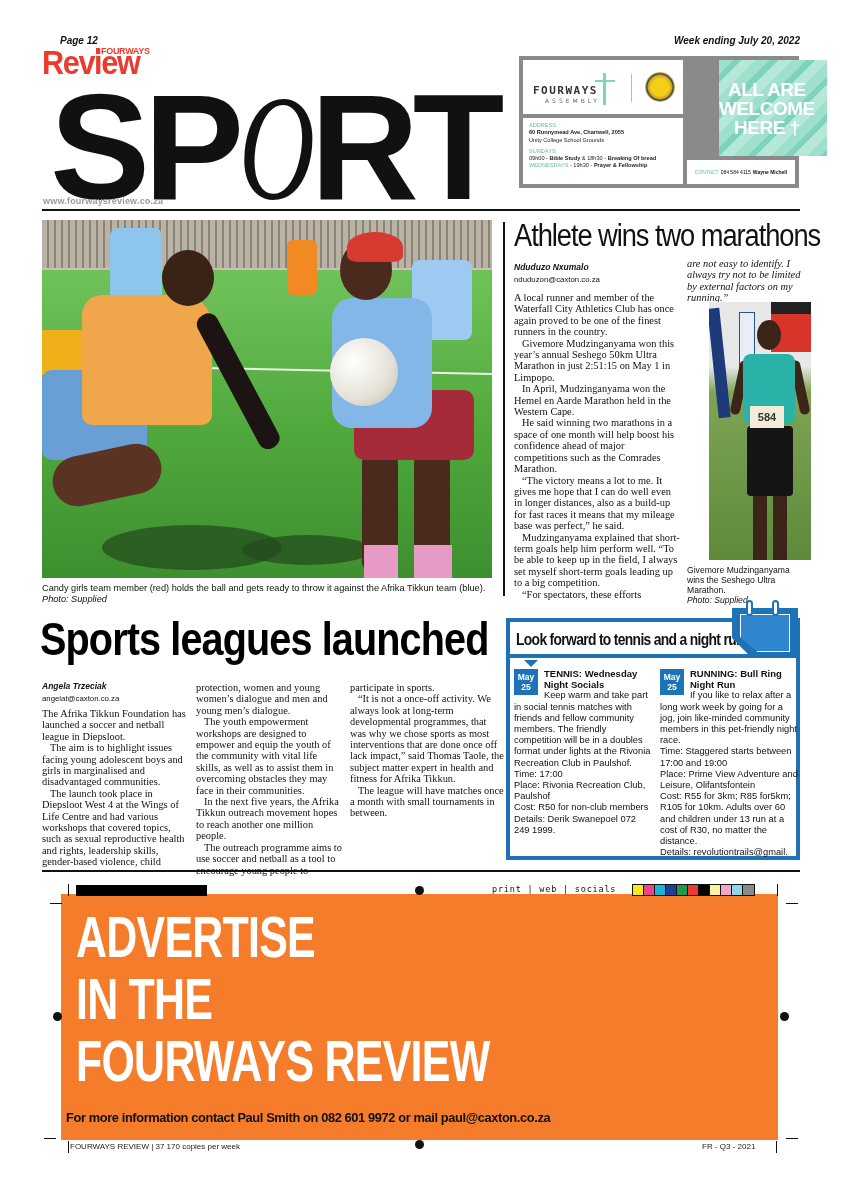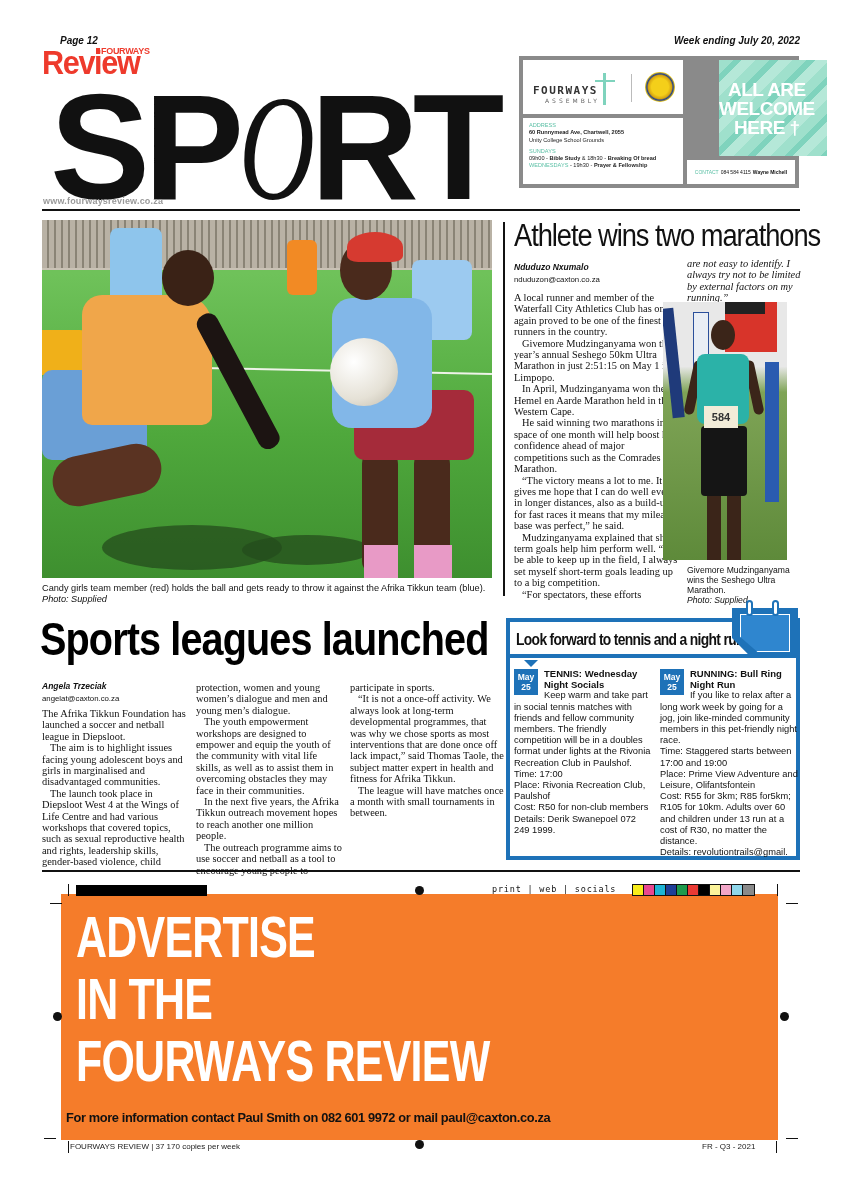--- a/index.html
+++ b/index.html
@@ -73,21 +73,21 @@
   
   .h-athlete { left: 514px; top: 218px; font: 31px "Liberation Sans", sans-serif; letter-spacing: -1.2px; transform: scaleX(0.88); transform-origin: left; white-space: nowrap; color: #111; }
   .byline { font: italic bold 8.5px "Liberation Sans", sans-serif; }
   .email { font: 7.8px "Liberation Sans", sans-serif; margin-top: 3px; }
   .athlete-byline { left: 514px; top: 262px; }
   .body-text { font: 10.4px "Liberation Serif", serif; line-height: 11.4px; color: #111; }
   .body-text p { text-indent: 8px; }
   .body-text p.first { text-indent: 0; }
   .athlete-col1 { left: 514px; top: 292px; width: 166px; }
   .athlete-col2 { left: 687px; top: 258px; width: 116px; font-style: italic; }
-  .photo-run { left: 663px; top: 302px; width: 124px; height: 258px; overflow: hidden; background: linear-gradient(180deg, #e8e8e8 0 25%, #7fa456 35%, #5e8a3a 100%); }
+  .photo-run { left: 709px; top: 302px; width: 102px; height: 258px; overflow: hidden; background: linear-gradient(180deg, #e8e8e8 0 25%, #7fa456 35%, #5e8a3a 100%); }
   .photo-run .flag { left: 4px; top: 6px; width: 12px; height: 110px; background: #1f3a7a; transform: rotate(-6deg); }
   .photo-run .flag2 { left: 30px; top: 10px; width: 16px; height: 80px; background: #e9eef5; border: 1px solid #2a4f9b; }
   .photo-run .arch { left: 62px; top: 0; width: 52px; height: 50px; background: #d8342a; }
   .photo-run .tent { left: 62px; top: 0; width: 40px; height: 12px; background: #222; }
   .photo-run .head { left: 48px; top: 18px; width: 24px; height: 30px; background: #3b2519; border-radius: 50%; }
   .photo-run .vest { left: 34px; top: 52px; width: 52px; height: 70px; background: #2bb2a8; border-radius: 8px; }
   .photo-run .bib { left: 41px; top: 104px; width: 34px; height: 22px; background: #f2ecd8; font: bold 11px "Liberation Sans", sans-serif; color: #333; text-align: center; line-height: 22px; }
   .photo-run .arm1 { left: 26px; top: 58px; width: 10px; height: 55px; background: #3b2519; border-radius: 5px; transform: rotate(12deg); }
   .photo-run .arm2 { left: 86px; top: 58px; width: 10px; height: 55px; background: #3b2519; border-radius: 5px; transform: rotate(-12deg); }
   .photo-run .shorts { left: 38px; top: 124px; width: 46px; height: 70px; background: #151515; border-radius: 4px; }

